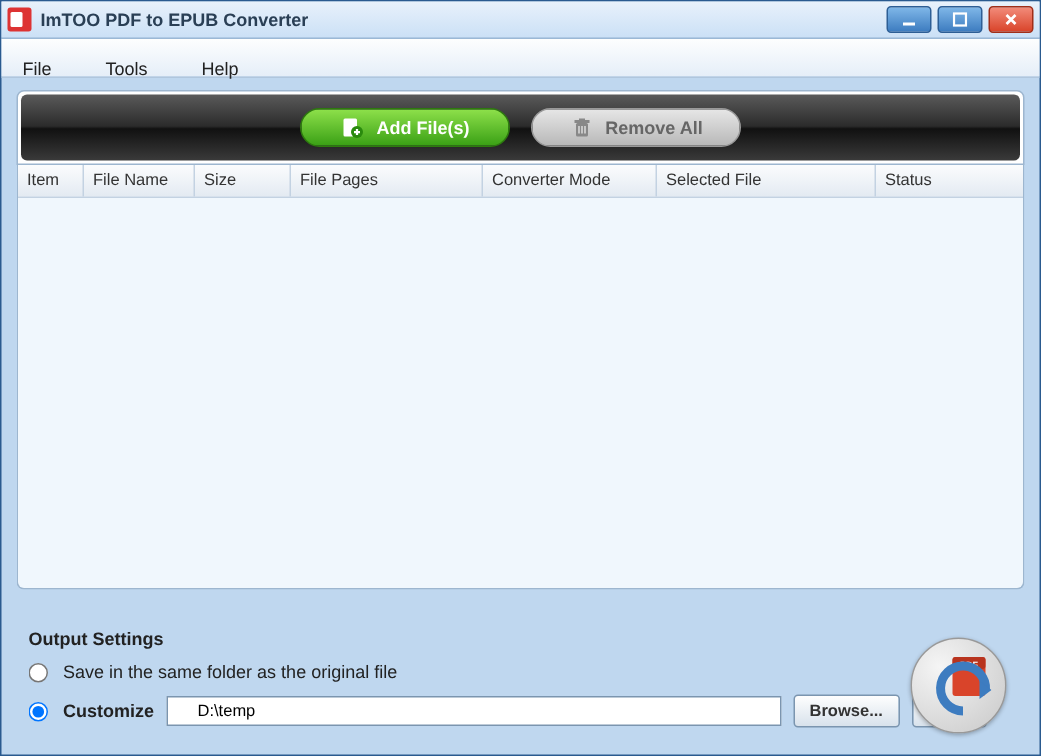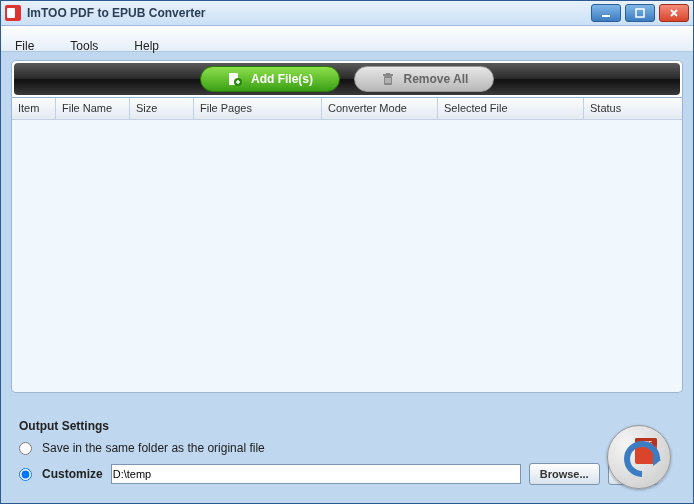--- a/index.html
+++ b/index.html
@@ -15,36 +15,36 @@
 .win-btn { width: 30px; height: 18px; border-radius: 3px; display: flex; align-items: center; justify-content: center; cursor: pointer; color: #fff; font-weight: bold; font-size: 10px; }
 .win-min, .win-max { background: linear-gradient(#7fb7e8, #3d7cc0); border: 1px solid #2d5e95; }
 .win-close { background: linear-gradient(#f28b7a, #d9442a); border: 1px solid #a02e18; }
 
 .menubar { height: 26px; background: linear-gradient(#fdfefe, #e5eef8); display: flex; align-items: center; padding: 0 14px; gap: 36px; border-bottom: 1px solid #b0c6dd; font-size: 12px; }
 .menubar span { cursor: pointer; color: #222; margin-top: 15px; }
 
 .content { flex: 1; padding: 8px 10px 10px 10px; display: flex; flex-direction: column; }
 
 .toolbar-wrap { background: #fff; border: 1px solid #9db6cf; border-radius: 5px 5px 0 0; padding: 2px; }
-.toolbar { height: 32px; background: linear-gradient(#5a5a5a, #2b2b2b 48%, #111 52%, #3a3a3a); border-radius: 4px; display: flex; align-items: center; justify-content: center; gap: 14px; }
+.toolbar { height: 44px; background: linear-gradient(#5a5a5a, #2b2b2b 48%, #111 52%, #3a3a3a); border-radius: 4px; display: flex; align-items: center; justify-content: center; gap: 14px; }
 .tb-btn { width: 140px; height: 26px; border-radius: 13px; display: flex; align-items: center; justify-content: center; gap: 8px; cursor: pointer; font-weight: bold; color: #fff; font-size: 12px; }
 .tb-add { background: linear-gradient(#8de04a, #3aa015); border: 1px solid #2d7a0e; }
 .tb-gray { background: linear-gradient(#e6e6e6, #b8b8b8); border: 1px solid #999; color: #666; }
 .tb-icon { width: 16px; height: 16px; display: inline-flex; align-items: center; justify-content: center; }
 
 .table-wrap { flex: 1; background: #f0f7fd; border: 1px solid #9db6cf; border-top: none; border-radius: 0 0 5px 5px; display: flex; flex-direction: column; margin-bottom: 10px; justify-content: flex-end; }
 .thead { display: flex; height: 22px; background: linear-gradient(#fbfcfd, #e3eaf2); border-bottom: 1px solid #c3d2e2; }
 .th { border-right: 1px solid #c3d2e2; padding: 4px 6px; color: #333; font-size: 11px; }
 .tbody { flex: 1; }
 
 .output { padding: 4px 4px 0 8px; }
 .output-title { font-weight: bold; font-size: 12px; color: #222; margin-bottom: 8px; margin-top: 12px; }
 .output-row { display: flex; align-items: center; gap: 8px; margin-bottom: 8px; font-size: 12px; color: #222; }
 .output-row input[type=radio] { margin-right: 2px; }
-.path-input { width: 410px; height: 20px; background: #fff; border: 1px solid #7b95af; padding: 2px 1px; font-size: 11px; }
+.path-input { width: 410px; height: 20px; background: #fff; border: 1px solid #7b95af; padding: 2px 20px; font-size: 11px; }
 .btn { height: 22px; padding: 0 10px; background: linear-gradient(#fefefe, #d8e2ec); border: 1px solid #7b95af; border-radius: 3px; cursor: pointer; font-size: 11px; font-weight: bold; color: #333; }
 
 .big-btn { position: absolute; right: 22px; bottom: 14px; width: 64px; height: 64px; border-radius: 32px; background: radial-gradient(circle at 30% 30%, #f5f5f5, #c8c8c8); border: 1px solid #999; display: flex; align-items: center; justify-content: center; cursor: pointer; box-shadow: 0 1px 3px rgba(0,0,0,0.3); }
 .big-btn-inner { width: 44px; height: 44px; display: flex; align-items: center; justify-content: center; position: relative; }
 </style>
 </head>
 <body>
 
 <div class="window">
 

